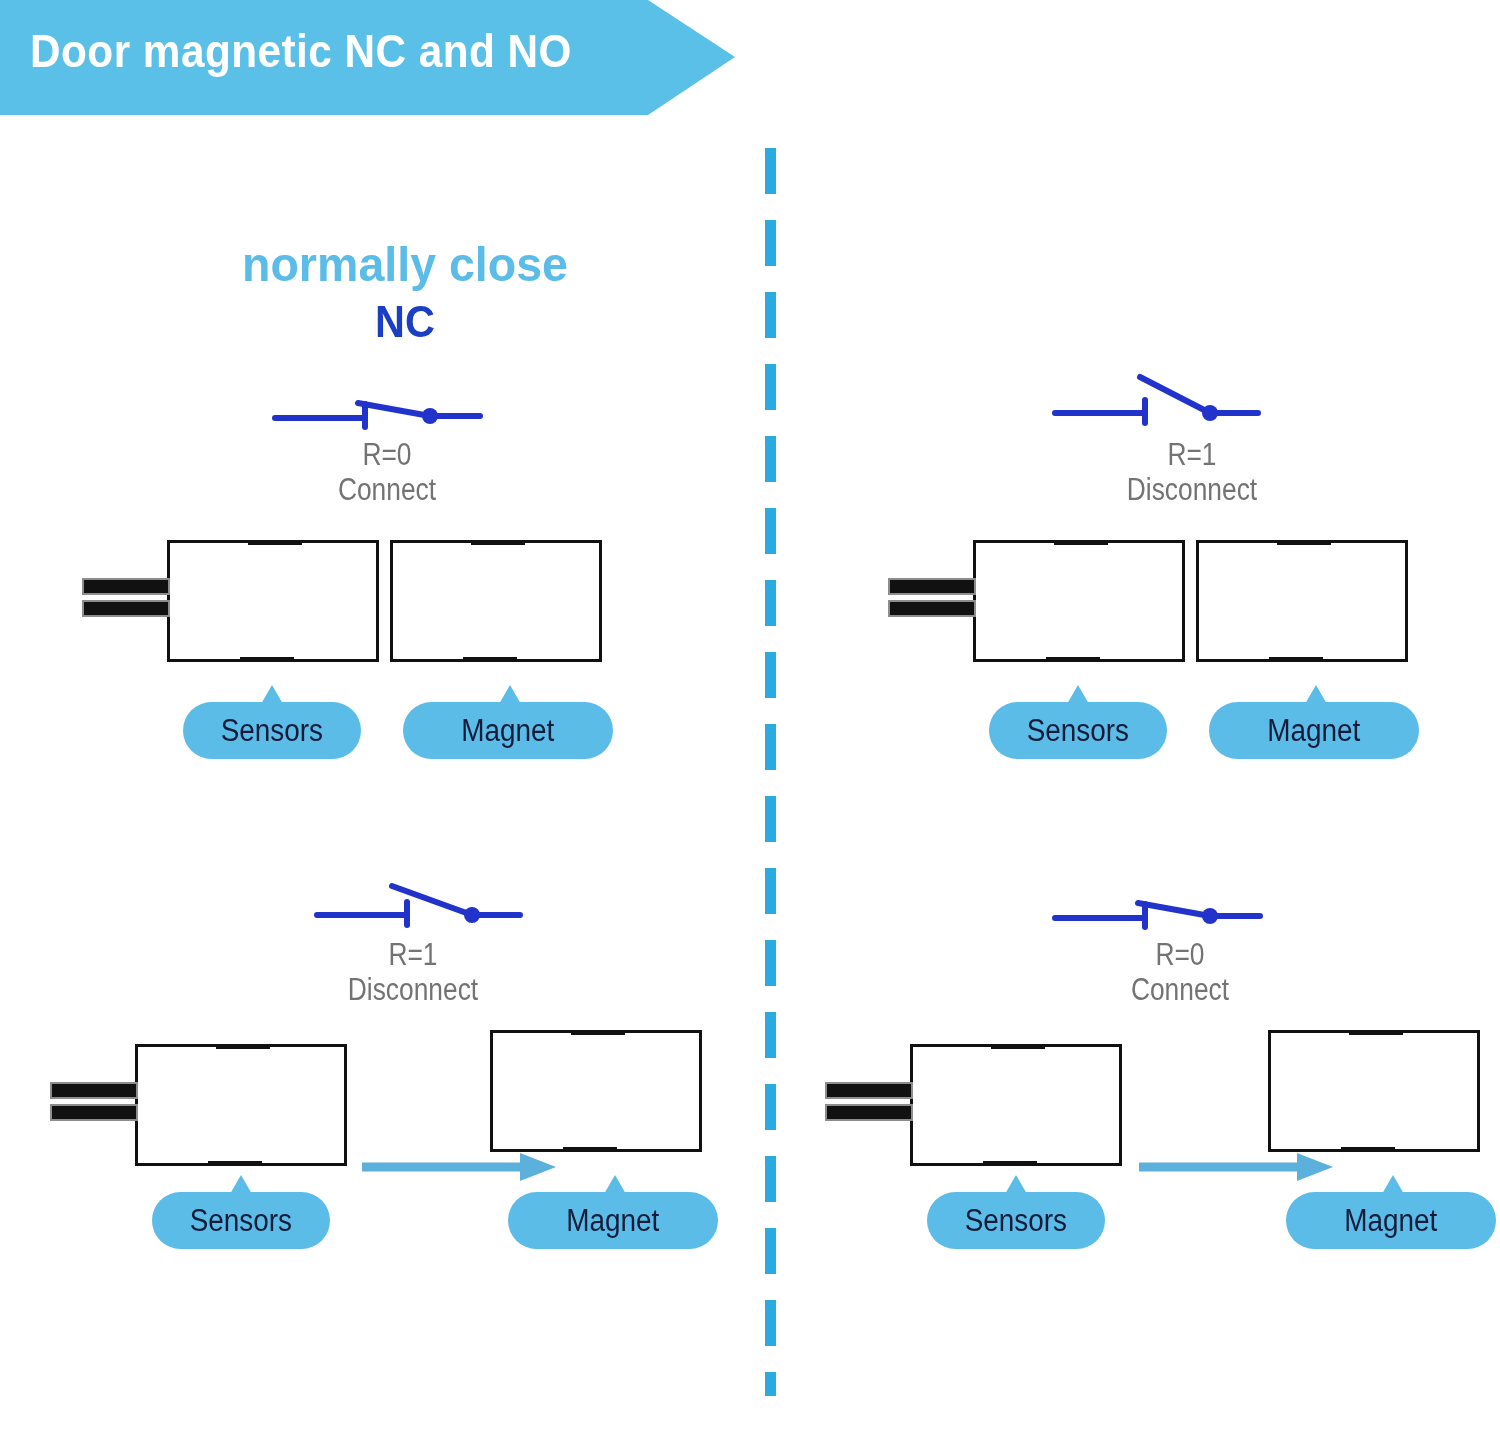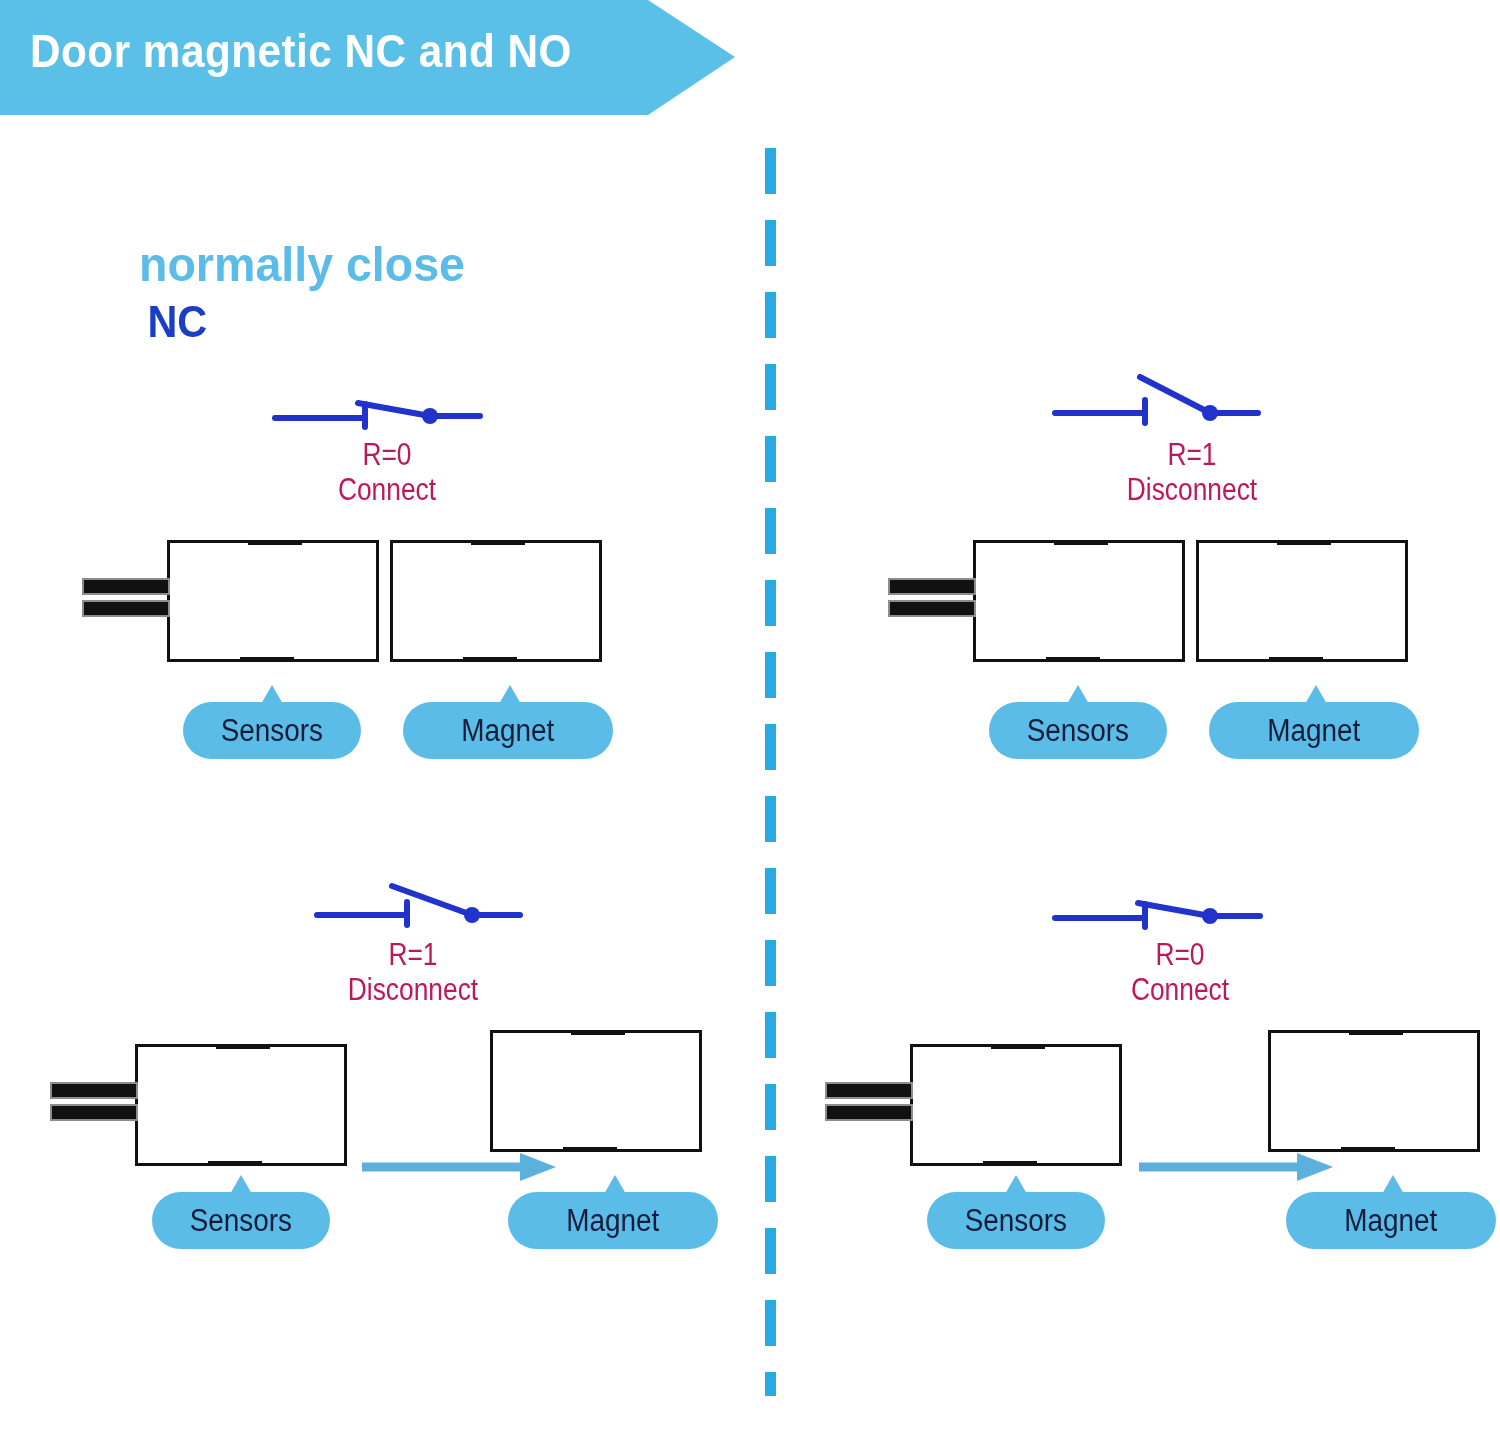--- a/index.html
+++ b/index.html
@@ -55,20 +55,21 @@
       #29ABE2 0px,
       #29ABE2 46px,
       rgba(255,255,255,0) 46px,
       rgba(255,255,255,0) 72px
     );
   }
 
   
   .col-head {
     position: absolute;
+    text-align: center;
     width: 560px;
   }
   .col-head .sub {
     font-family: "Liberation Sans Narrow", "Liberation Sans", sans-serif;
     font-size: 49px;
     font-weight: 700;
     color: #5BBCE8;
     transform: scaleX(0.95);
     white-space: nowrap;
     line-height: 1.0;
@@ -86,21 +87,21 @@
   
   .switch-sym {
     position: absolute;
   }
 
   
   .state-text {
     position: absolute;
     text-align: center;
     font-family: "Liberation Sans Narrow", "Liberation Sans", sans-serif;
-    color: #be185d;
+    color: #737373;
     line-height: 1.12;
     white-space: nowrap;
   }
   .state-text .r-line {
     font-size: 31px;
     transform: scaleX(0.85);
     display: block;
   }
   .state-text .c-line {
     font-size: 31px;

